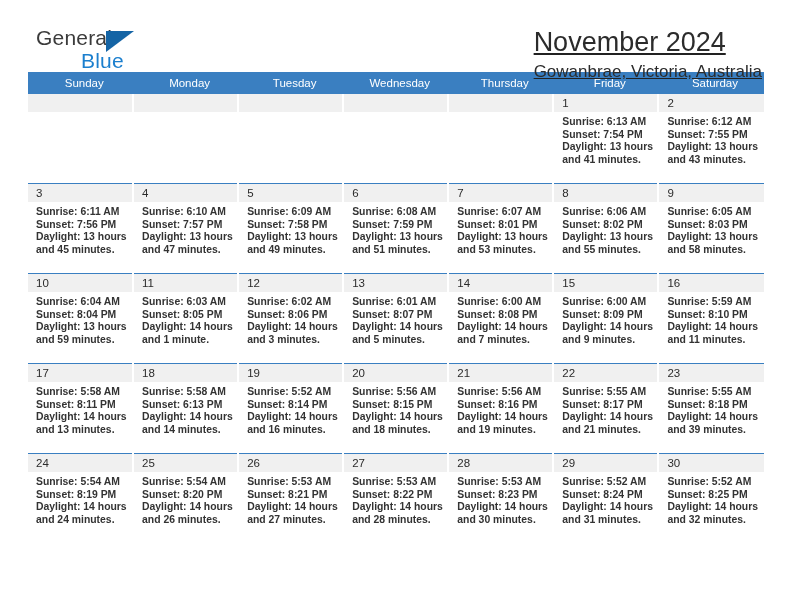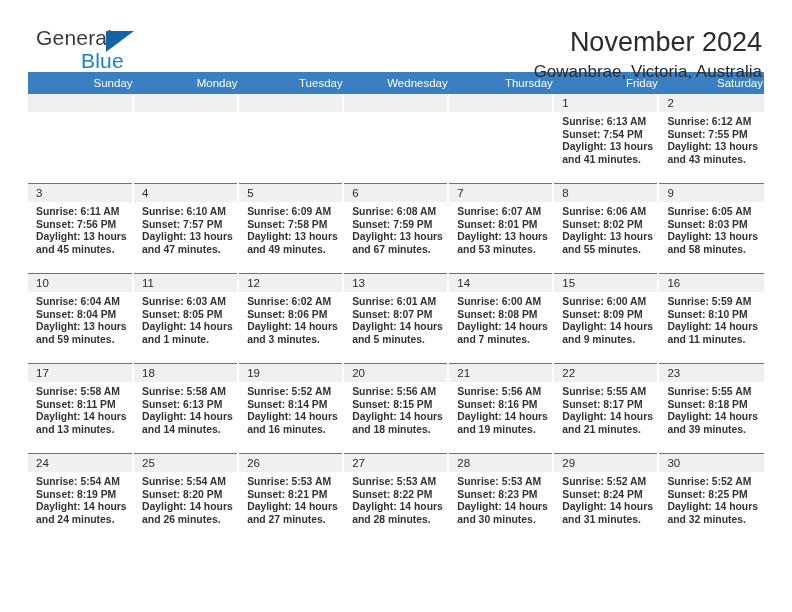--- a/index.html
+++ b/index.html
@@ -57,22 +57,22 @@
   .logo-triangle {
     position: absolute;
     left: 78px;
     top: 4px;
     width: 0;
     height: 0;
     border-left: 28px solid #1464a5;
     border-bottom: 21px solid transparent;
   }
   .title-block {
-    text-align: right;
     padding-right: 2px;
+    text-decoration: underline;
   }
   .cal-title {
     font-size: 27px;
     color: #2b2b2b;
     line-height: 30px;
     font-weight: normal;
     margin: 0;
     white-space: nowrap;
   }
   .cal-subtitle {
@@ -88,21 +88,21 @@
   .calendar {
     width: 736px;
     border-collapse: collapse;
     table-layout: fixed;
   }
   .calendar th {
     background: #3a7fc1;
     color: #ffffff;
     font-size: 11.5px;
     font-weight: normal;
-    text-align: right;
+    text-align: center;
     padding: 5px 0 5px 8px;
     height: 21px;
     box-sizing: border-box;
     border-right: 1px solid #3a7fc1;
   }
   .calendar td {
     vertical-align: top;
     padding: 0;
     width: 105.14px;
     height: 89px;
@@ -253,21 +253,21 @@
               </div>
             </div>
           </td>
           <td>
             <div class="cell-inner">
               <div class="daynum">6</div>
               <div class="info">
                 <div>Sunrise: 6:08 AM</div>
                 <div>Sunset: 7:59 PM</div>
                 <div>Daylight: 13 hours</div>
-                <div>and 67 minutes.</div>
+                <div>and 51 minutes.</div>
               </div>
             </div>
           </td>
           <td>
             <div class="cell-inner">
               <div class="daynum">7</div>
               <div class="info">
                 <div>Sunrise: 6:07 AM</div>
                 <div>Sunset: 8:01 PM</div>
                 <div>Daylight: 13 hours</div>

